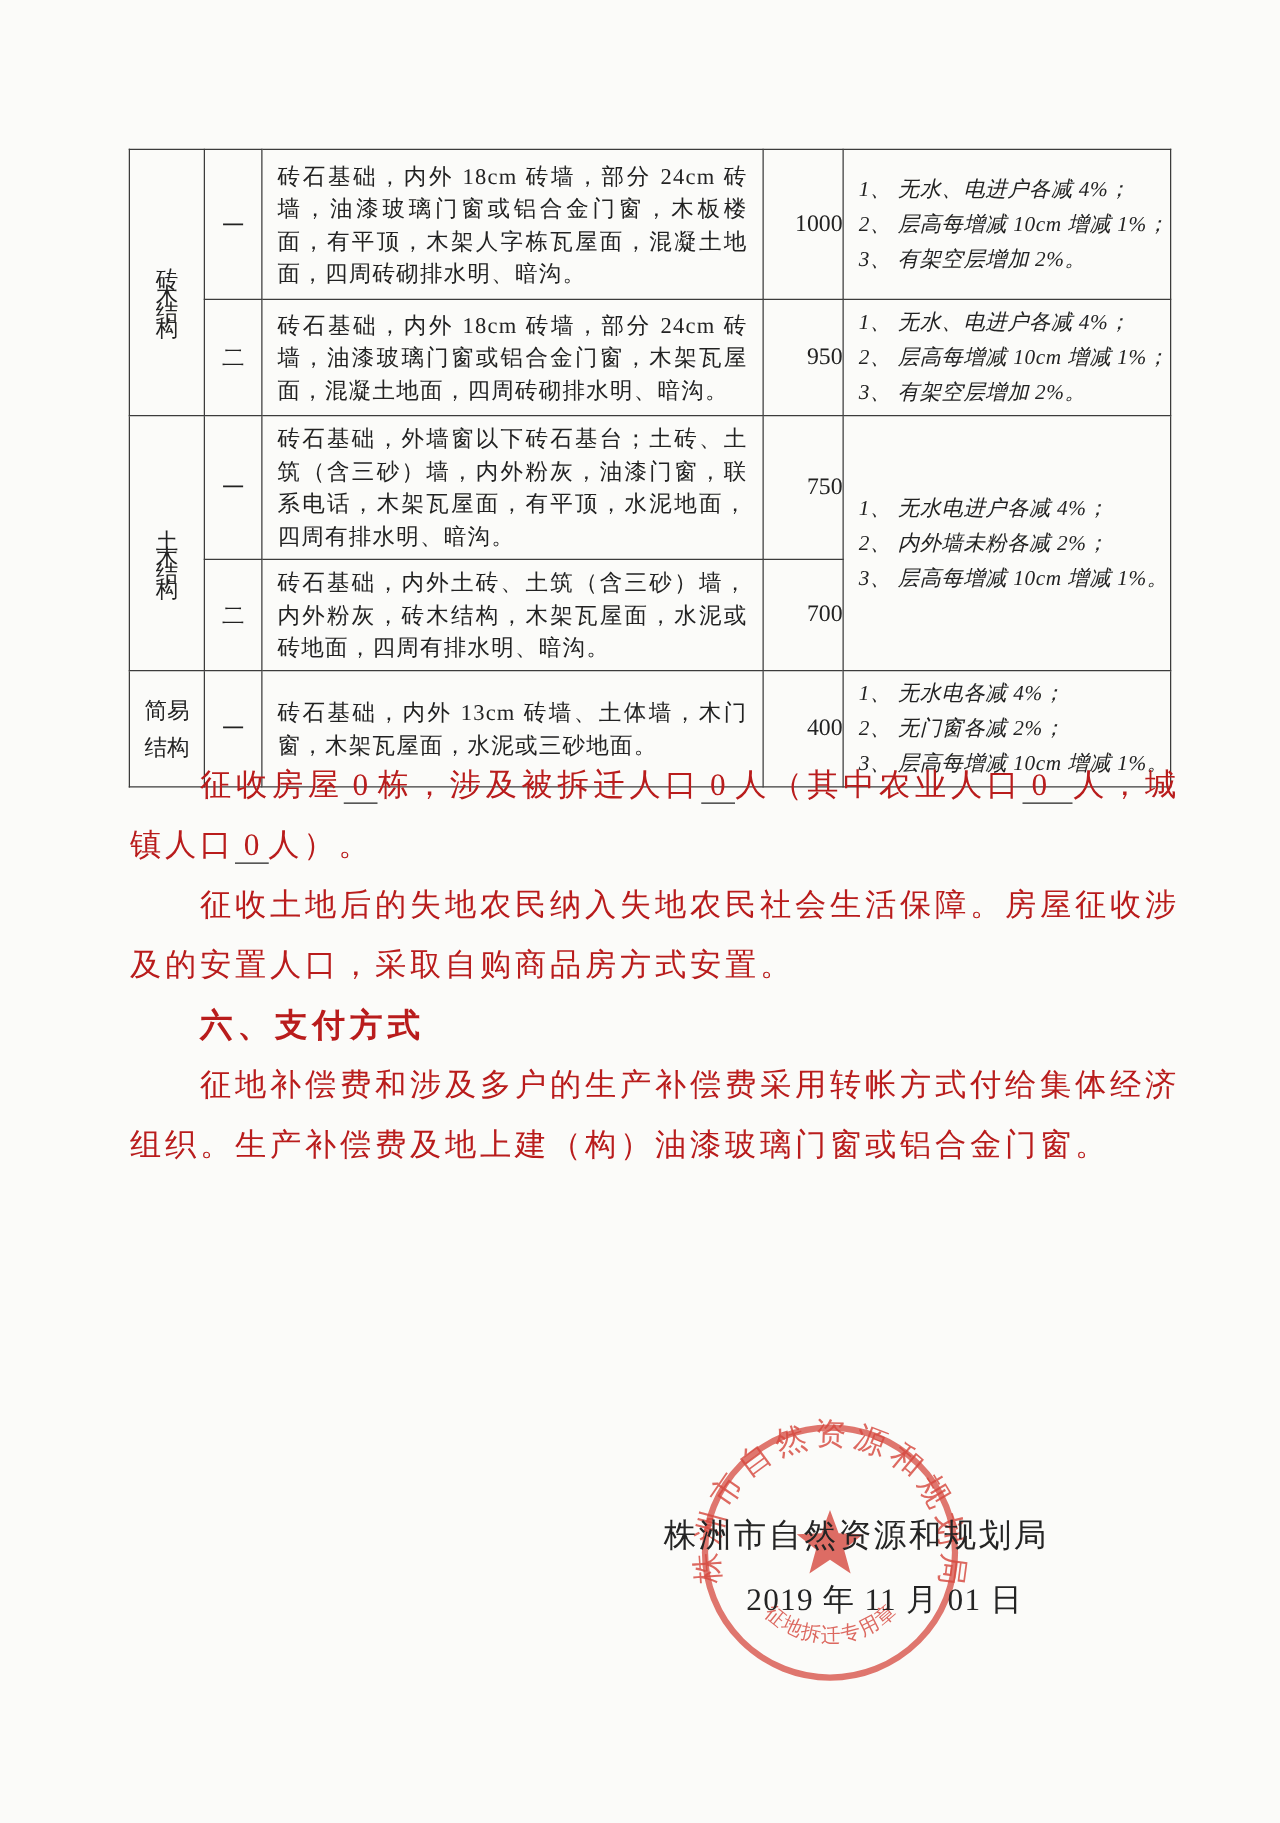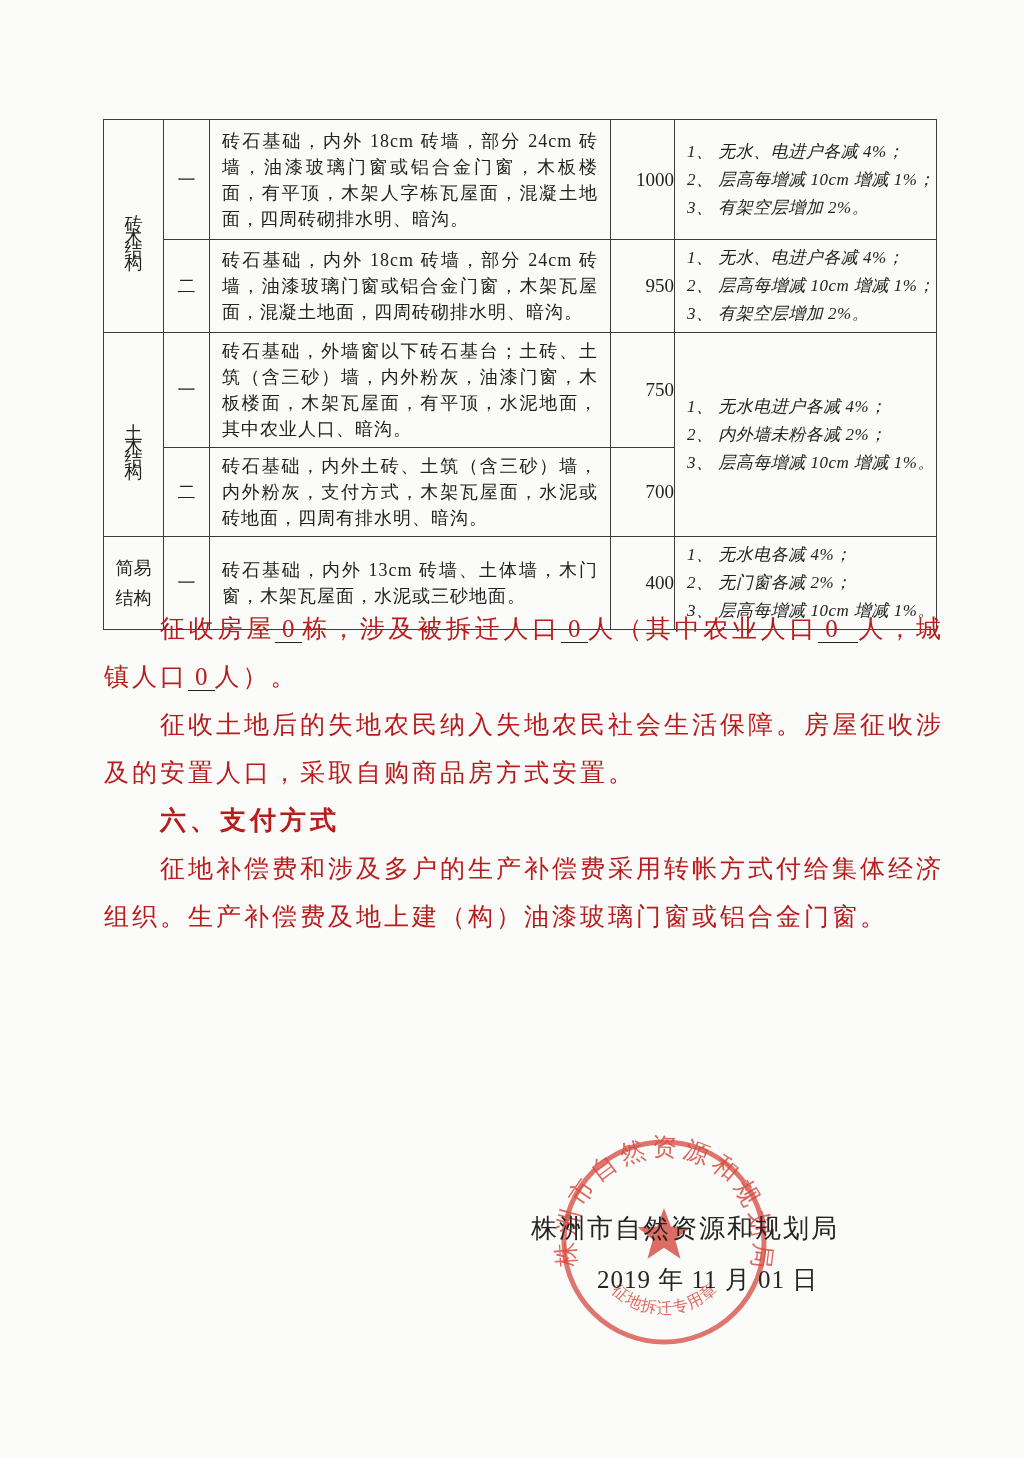--- a/index.html
+++ b/index.html
@@ -137,35 +137,35 @@
             <div class="adj-line">3、 有架空层增加 2%。</div>
           </div>
         </td>
       </tr>
       <tr class="r3">
         <td class="c-type" rowspan="2">
           <div class="vlabel">土木结构</div>
         </td>
         <td class="c-grade">一</td>
         <td class="c-desc">
-          <div class="desc-text">砖石基础，外墙窗以下砖石基台；土砖、土筑（含三砂）墙，内外粉灰，油漆门窗，木板楼面，木架瓦屋面，有平顶，水泥地面，其中农业人口、暗沟。</div>
+          <div class="desc-text">砖石基础，外墙窗以下砖石基台；土砖、土筑（含三砂）墙，内外粉灰，油漆门窗，联系电话，木架瓦屋面，有平顶，水泥地面，四周有排水明、暗沟。</div>
         </td>
         <td class="c-price">750</td>
         <td class="c-adj" rowspan="2">
           <div class="adj-box">
             <div class="adj-line">1、 无水电进户各减 4%；</div>
             <div class="adj-line">2、 内外墙未粉各减 2%；</div>
             <div class="adj-line">3、 层高每增减 10cm 增减 1%。</div>
           </div>
         </td>
       </tr>
       <tr class="r4">
         <td class="c-grade">二</td>
         <td class="c-desc">
-          <div class="desc-text">砖石基础，内外土砖、土筑（含三砂）墙，内外粉灰，支付方式，木架瓦屋面，水泥或砖地面，四周有排水明、暗沟。</div>
+          <div class="desc-text">砖石基础，内外土砖、土筑（含三砂）墙，内外粉灰，砖木结构，木架瓦屋面，水泥或砖地面，四周有排水明、暗沟。</div>
         </td>
         <td class="c-price">700</td>
       </tr>
       <tr class="r5">
         <td class="c-type">
           <div class="hlabel">简易结构</div>
         </td>
         <td class="c-grade">一</td>
         <td class="c-desc">
           <div class="desc-text">砖石基础，内外 13cm 砖墙、土体墙，木门窗，木架瓦屋面，水泥或三砂地面。</div>

